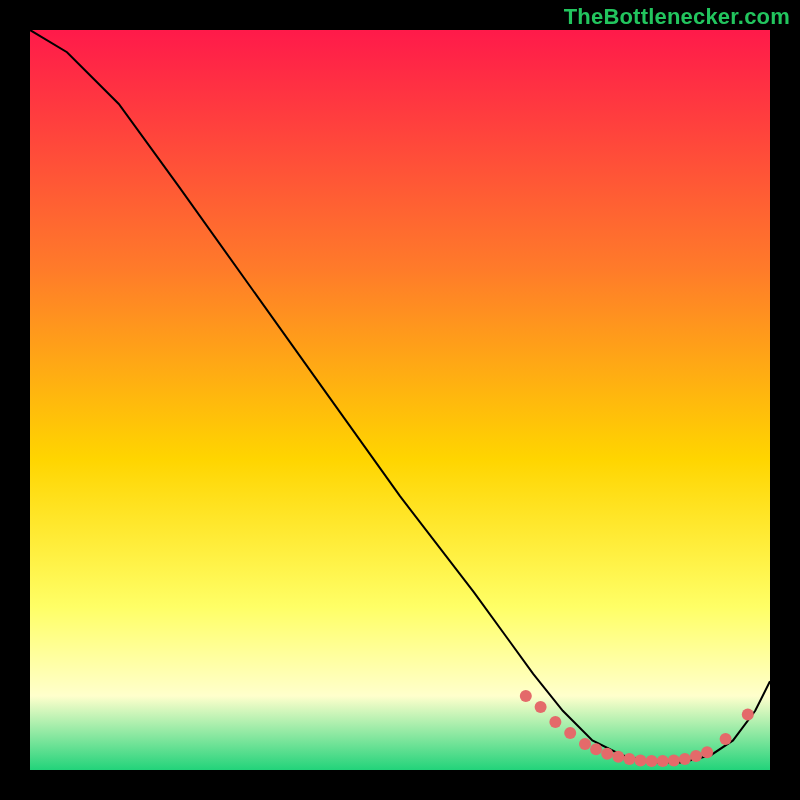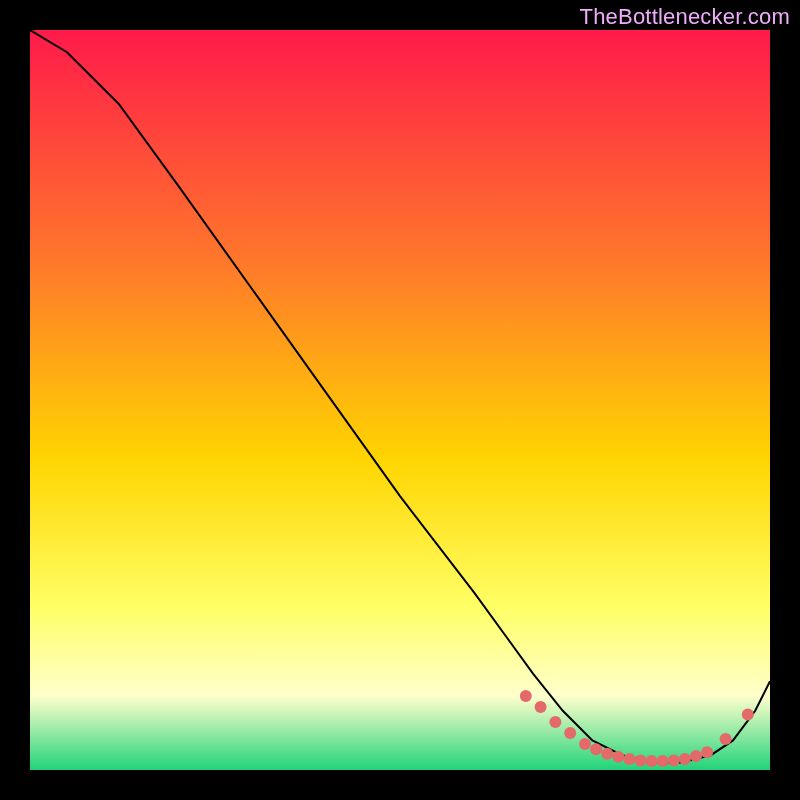--- a/index.html
+++ b/index.html
@@ -14,23 +14,23 @@
   .frame {
     position: relative;
     width: 800px;
     height: 800px;
     background: #000000;
   }
   .watermark {
     position: absolute;
     top: 4px;
     right: 10px;
-    color: #f0abfc;
+    color: #22c55e;
     font-size: 22px;
-    font-weight: 400;
+    font-weight: 700;
     letter-spacing: 0.2px;
     user-select: none;
   }
   .plot {
     position: absolute;
     left: 30px;
     top: 30px;
     width: 740px;
     height: 740px;
   }

